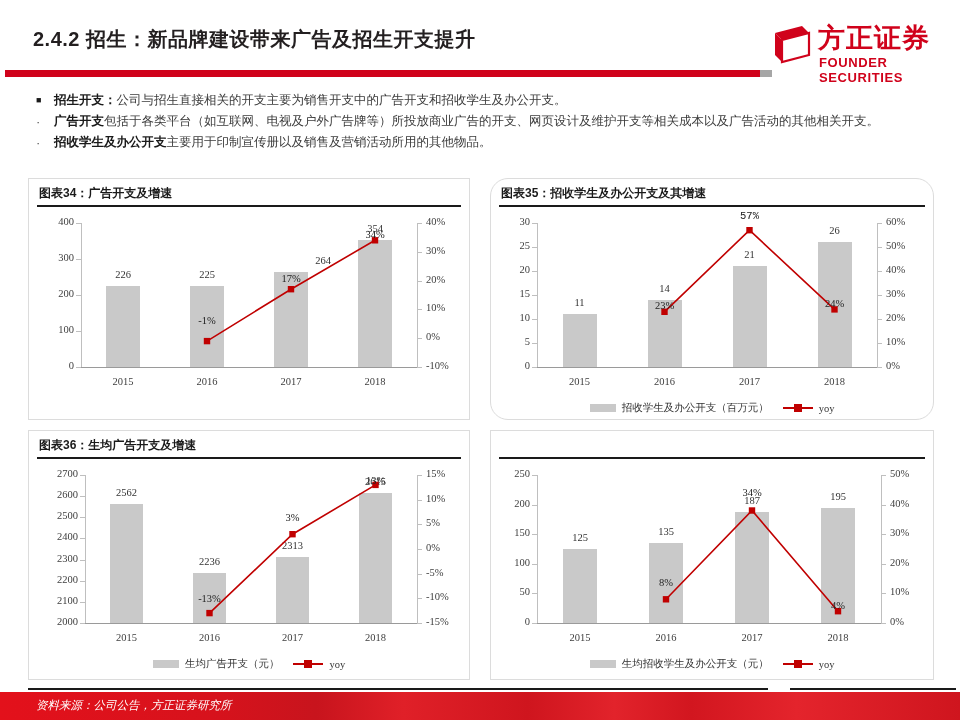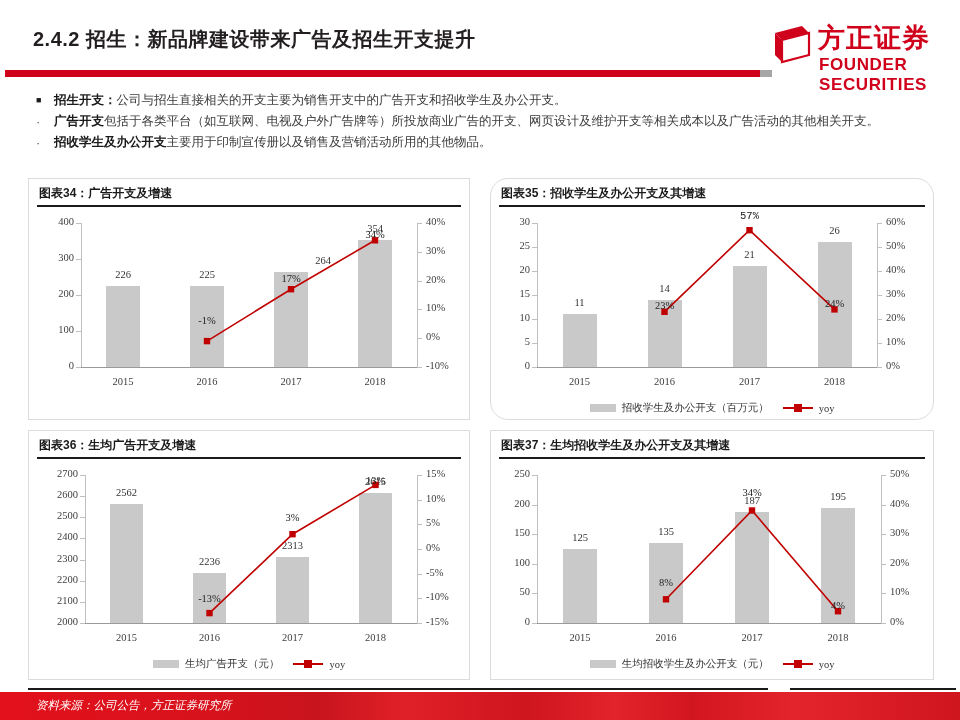--- a/index.html
+++ b/index.html
@@ -27,21 +27,21 @@
   
   .logo{position:absolute;left:772px;top:20px;width:180px;height:55px;}
   .logo-mark{position:absolute;left:0;top:4px;width:40px;height:40px;}
   .logo-cn{
     position:absolute;left:46px;top:0px;
     font-size:27px;font-weight:bold;color:#d0021b;letter-spacing:1px;
     font-family:"DejaVu Sans","Liberation Sans",sans-serif;
   }
   .logo-en{
     position:absolute;left:47px;top:35px;
-    font-size:17px;font-weight:bold;color:#d0021b;letter-spacing:.6px;
+    font-size:13px;font-weight:bold;color:#d0021b;letter-spacing:.6px;
   }
 
   
   .bullets{position:absolute;left:36px;top:90px;width:900px;}
   .bl{position:relative;height:21px;line-height:21px;font-size:12.5px;color:#3b3b3b;white-space:nowrap;}
   .bl .mk{position:absolute;left:0;top:0;width:14px;text-align:left;color:#1a1a1a;font-size:9px;}
   .bl .mk.dot{font-size:13px;color:#555;}
   .bl .tx{position:absolute;left:18px;top:0;}
   .bl b{font-weight:bold;color:#1a1a1a;}
 
@@ -309,21 +309,20 @@
         <div class="plabel" style="left:140.5px;top:132.13333333333333px;width:80px;">-13%</div>
         <div class="plabel" style="left:223.5px;top:51.2px;width:80px;">3%</div>
         <div class="plabel" style="left:306.5px;top:13.866666666666674px;width:80px;">13%</div>
         <div class="legend" style="top:196px;">
           <span class="lg-swatch"></span><span class="lg-txt">生均广告开支（元）</span><span class="lg-line"><i></i><u></u></span><span class="lg-txt">yoy</span>
         </div>
       </div>
   </div>
 
   <div class="panel" id="panel3" style="left:490px;top:430px;width:442px;height:248px;">
-    <div class="p-title">图表37：生均招收学生及办公开支及其增速</div>
     <div class="p-rule"></div>
     <div class="chart" id="c3">
         <div class="axis-v" style="left:46px;top:14px;height:148px;"></div>
         <div class="tick" style="left:41px;top:162px;"></div>
         <div class="ylab" style="left:-6px;top:155px;width:45px;">0</div>
         <div class="tick" style="left:41px;top:132.4px;"></div>
         <div class="ylab" style="left:-6px;top:125.4px;width:45px;">50</div>
         <div class="tick" style="left:41px;top:102.8px;"></div>
         <div class="ylab" style="left:-6px;top:95.8px;width:45px;">100</div>
         <div class="tick" style="left:41px;top:73.2px;"></div>

